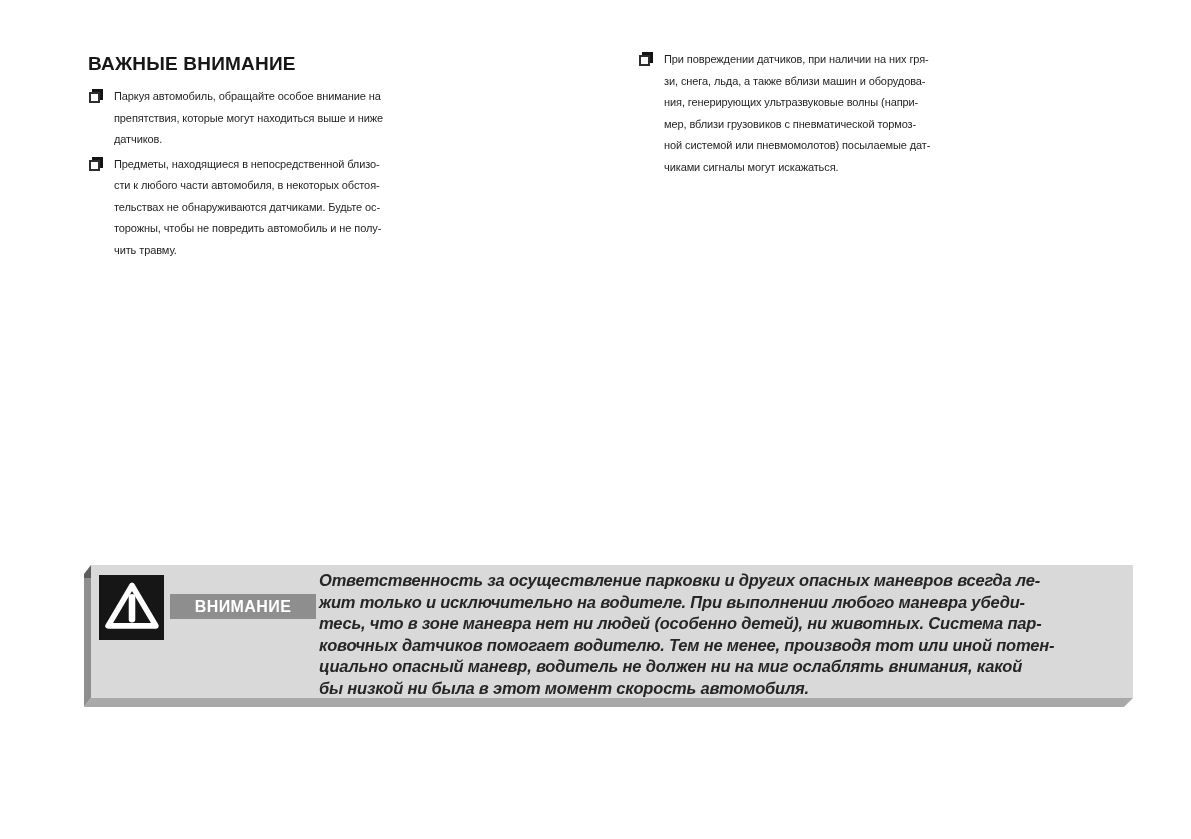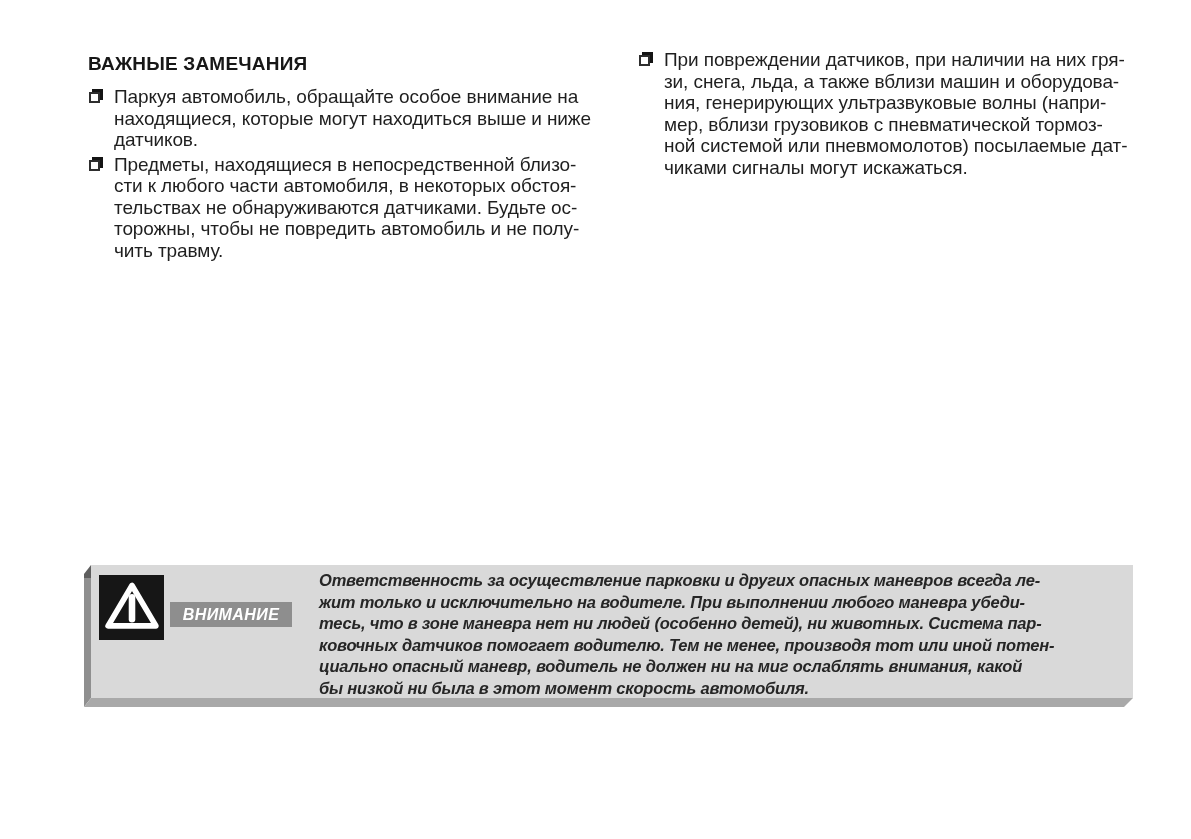--- a/index.html
+++ b/index.html
@@ -25,21 +25,21 @@
 
   .bullet { display:flex; align-items:flex-start; margin-bottom:3px; }
   .marker-cell { flex:none; width:26px; padding-top:6px; }
   .marker {
     display:block; width:11px; height:11px;
     background:#ffffff; border:2px solid #2e2e2e;
     box-shadow: 3px -3px 0 0 #141414;
     margin-left:1px;
   }
   .btext {
-    font-size:19px; line-height:21.5px; letter-spacing:-0.1px; color:#1f1f1f;
+    font-size:11px; line-height:21.5px; letter-spacing:-0.1px; color:#1f1f1f;
   }
 
   
   .warning { position:absolute; left:84px; top:565px; width:1049px; height:142px; }
   .warn-bevel-left {
     position:absolute; left:0; top:0; width:7px; height:100%;
     background: linear-gradient(var(--warn-bevel-dark, #5e5e5e) 0 13px, var(--warn-bevel-left, #8f8f8f) 13px);
     clip-path: polygon(100% 0, 0 9px, 0 100%, 100% calc(100% - 9px));
   }
   .warn-bevel-bottom {
@@ -50,44 +50,44 @@
   .warn-face {
     position:absolute; left:7px; top:0; right:0; bottom:9px;
     background: var(--warn-face, #d9d9d9);
   }
   .warn-icon {
     position:absolute; left:8px; top:10px; width:65px; height:65px;
     background: var(--warn-icon-bg, #161616);
     display:flex; align-items:center; justify-content:center;
   }
   .warn-label {
-    position:absolute; left:79px; top:37px; width:122px; height:25px;
+    position:absolute; left:79px; top:29px; width:146px; height:25px;
     background: var(--warn-label-bg, #8e8e8e);
-    color:#ffffff; font-style:italic; font-weight:700; font-size:16px;
+    color:#ffffff; font-weight:700; font-size:16px;
     letter-spacing:0.4px; display:flex; align-items:center; justify-content:center;
   }
   .warn-text {
     position:absolute; left:228px; top:5px; right:5px;
     font-style:italic; font-weight:700;
     font-size:16.5px; line-height:21.6px; letter-spacing:-0.2px;
     color: var(--warn-text, #262626);
   }
 </style>
 </head>
 <body>
 
 <div class="col col-left">
-  <h1 class="page-title">ВАЖНЫЕ ЗАМЕЧАНИЯ</h1>
+  <h1 class="page-title">ВАЖНЫЕ ВНИМАНИЕ</h1>
 
   <div class="bullet">
     <span class="marker-cell">
         <span class="marker"></span>
       </span>
     <div class="btext lines">Паркуя автомобиль, обращайте особое внимание на
-находящиеся, которые могут находиться выше и ниже
+препятствия, которые могут находиться выше и ниже
 датчиков.</div>
   </div>
 
   <div class="bullet">
     <span class="marker-cell">
         <span class="marker"></span>
       </span>
     <div class="btext lines">Предметы, находящиеся в непосредственной близо-
 сти к любого части автомобиля, в некоторых обстоя-
 тельствах не обнаруживаются датчиками. Будьте ос-

